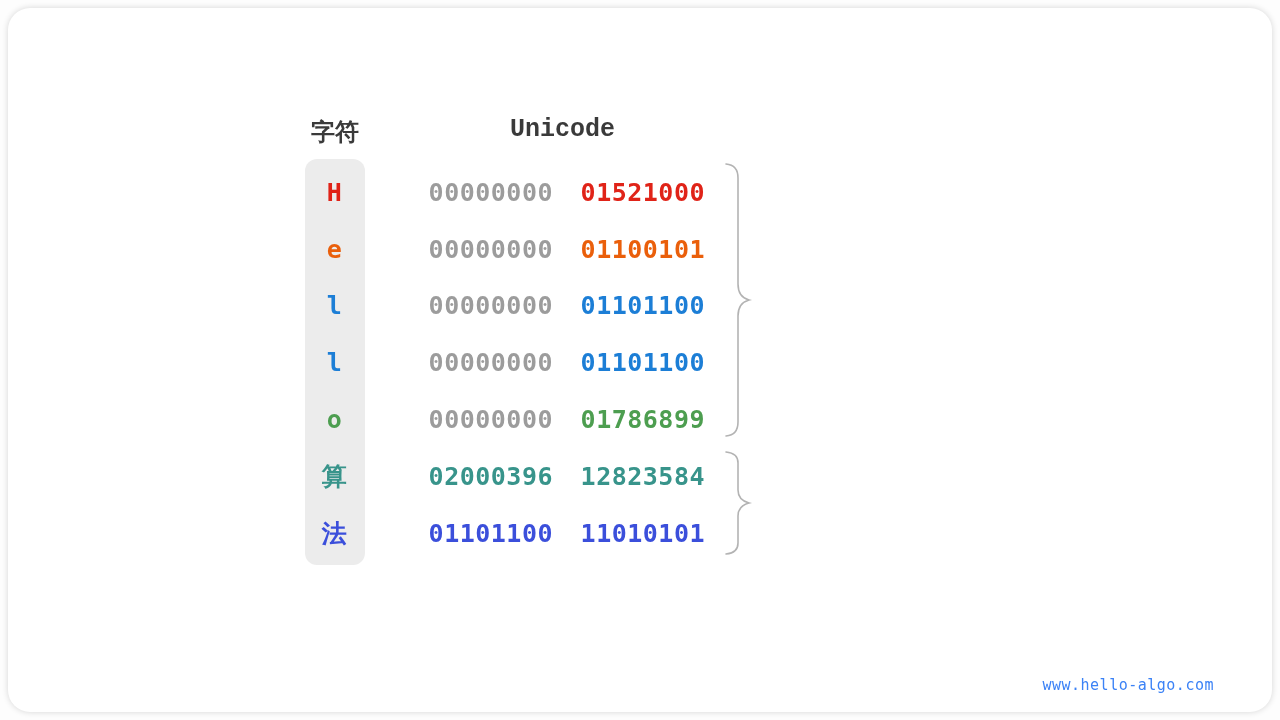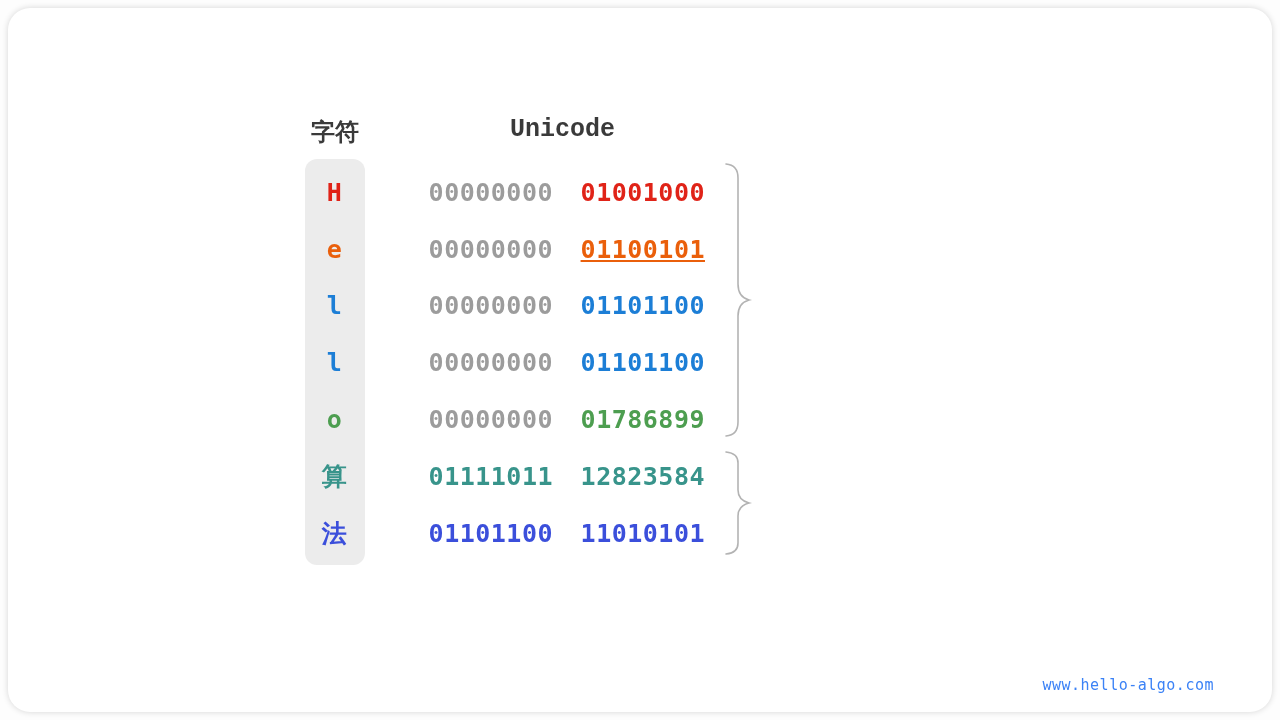--- a/index.html
+++ b/index.html
@@ -120,28 +120,28 @@
   <div class="hdr-char">字符</div>
   <div class="hdr-unicode">Unicode</div>
 
   <div class="char-col-bg"></div>
 
   <div class="rows">
     <div class="row">
       <div class="cell-char" style="color: rgb(224, 35, 24);">H</div>
       <div class="cell-bin">
         <span class="byte-high" style="color: rgb(156, 156, 156);">00000000</span>
-        <span class="byte-low" style="color: rgb(224, 35, 24);">01001000</span>
+        <span class="byte-low" style="color: rgb(224, 35, 24);">01521000</span>
       </div>
     </div>
     <div class="row">
       <div class="cell-char" style="color: rgb(234, 95, 11);">e</div>
       <div class="cell-bin">
         <span class="byte-high" style="color: rgb(156, 156, 156);">00000000</span>
-        <span class="byte-low" style="color: rgb(234, 95, 11); text-decoration: underline;">01100101</span>
+        <span class="byte-low" style="color: rgb(234, 95, 11);">01100101</span>
       </div>
     </div>
     <div class="row">
       <div class="cell-char" style="color: rgb(28, 126, 214);">l</div>
       <div class="cell-bin">
         <span class="byte-high" style="color: rgb(156, 156, 156);">00000000</span>
         <span class="byte-low" style="color: rgb(28, 126, 214);">01101100</span>
       </div>
     </div>
     <div class="row">
@@ -154,21 +154,21 @@
     <div class="row">
       <div class="cell-char" style="color: rgb(77, 158, 80);">o</div>
       <div class="cell-bin">
         <span class="byte-high" style="color: rgb(156, 156, 156);">00000000</span>
         <span class="byte-low" style="color: rgb(77, 158, 80);">01786899</span>
       </div>
     </div>
     <div class="row">
       <div class="cell-char" style="color: rgb(56, 148, 139);">算</div>
       <div class="cell-bin">
-        <span class="byte-high" style="color: rgb(56, 148, 139);">01111011</span>
+        <span class="byte-high" style="color: rgb(56, 148, 139);">02000396</span>
         <span class="byte-low" style="color: rgb(56, 148, 139);">12823584</span>
       </div>
     </div>
     <div class="row">
       <div class="cell-char" style="color: rgb(59, 79, 219);">法</div>
       <div class="cell-bin">
         <span class="byte-high" style="color: rgb(59, 79, 219);">01101100</span>
         <span class="byte-low" style="color: rgb(59, 79, 219);">11010101</span>
       </div>
     </div>

